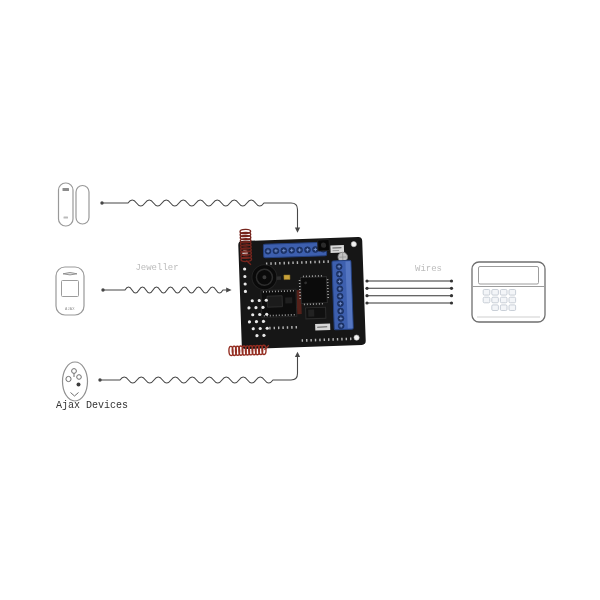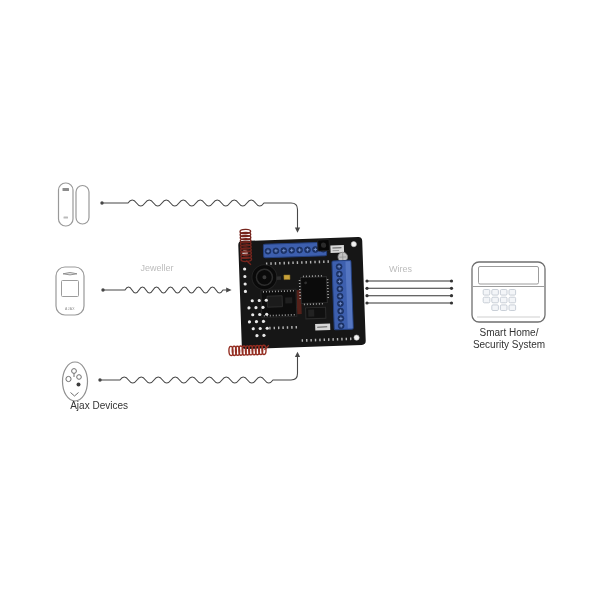--- a/index.html
+++ b/index.html
@@ -1,23 +1,23 @@
 <!DOCTYPE html>
 <html><head>
 <meta charset="utf-8">
 <style>
   html,body{margin:0;padding:0;background:#ffffff;}
   .canvas{
     position:relative;width:600px;height:600px;background:#ffffff;overflow:hidden;
     font-family:"Liberation Sans", sans-serif;
   }
   .canvas svg{position:absolute;left:0;top:0;}
-  .lbl{position:absolute;font-family:Liberation Sans, sans-serif;}
+  .lbl{position:absolute;font-family:Liberation Mono, monospace;}
   .lbl-jeweller{left:125px;top:263px;width:64px;text-align:center;font-size:9px;color:#bcbcbc;}
-  .lbl-wires{left:389px;top:264px;width:64px;text-align:left;font-size:9px;color:#bcbcbc;}
+  .lbl-wires{left:378px;top:264px;width:64px;text-align:right;font-size:9px;color:#bcbcbc;}
   .lbl-ajax-devices{left:28px;top:400px;width:100px;text-align:right;font-size:10px;color:#333;}
   .lbl-smart-home{left:448px;top:327px;width:122px;text-align:center;font-size:10px;line-height:11.5px;color:#333;}
   
   .wave{fill:none;stroke:#474747;stroke-width:1.1;stroke-linecap:round;}
   .arrow{fill:#474747;}
   .pads{stroke:#b5b5b5;stroke-width:2.6;stroke-dasharray:1.4 3;}
   .pads2{stroke:#9f9f9f;stroke-width:1.6;stroke-dasharray:1 2;}
   .wire{stroke:#333;stroke-width:1.1;}
   .dev{fill:#fff;stroke:#999;stroke-width:1.2;}
   .fobline{fill:none;stroke:#6f6f6f;stroke-width:1;}
@@ -256,18 +256,14 @@
       <use href="#key" x="491.8" y="304.9"></use>
           <use href="#key" x="500.4" y="304.9"></use>
           <use href="#key" x="509" y="304.9"></use>
     </g>
   </g>
 </svg>
 
 <div class="lbl lbl-jeweller">Jeweller</div>
 <div class="lbl lbl-wires">Wires</div>
 <div class="lbl lbl-ajax-devices">Ajax Devices</div>
-<div class="lbl lbl-smart-home">
-  <div>Smart Home/</div>
-  <div>Security System</div>
+
 </div>
 
-</div>
-
 </body></html>

